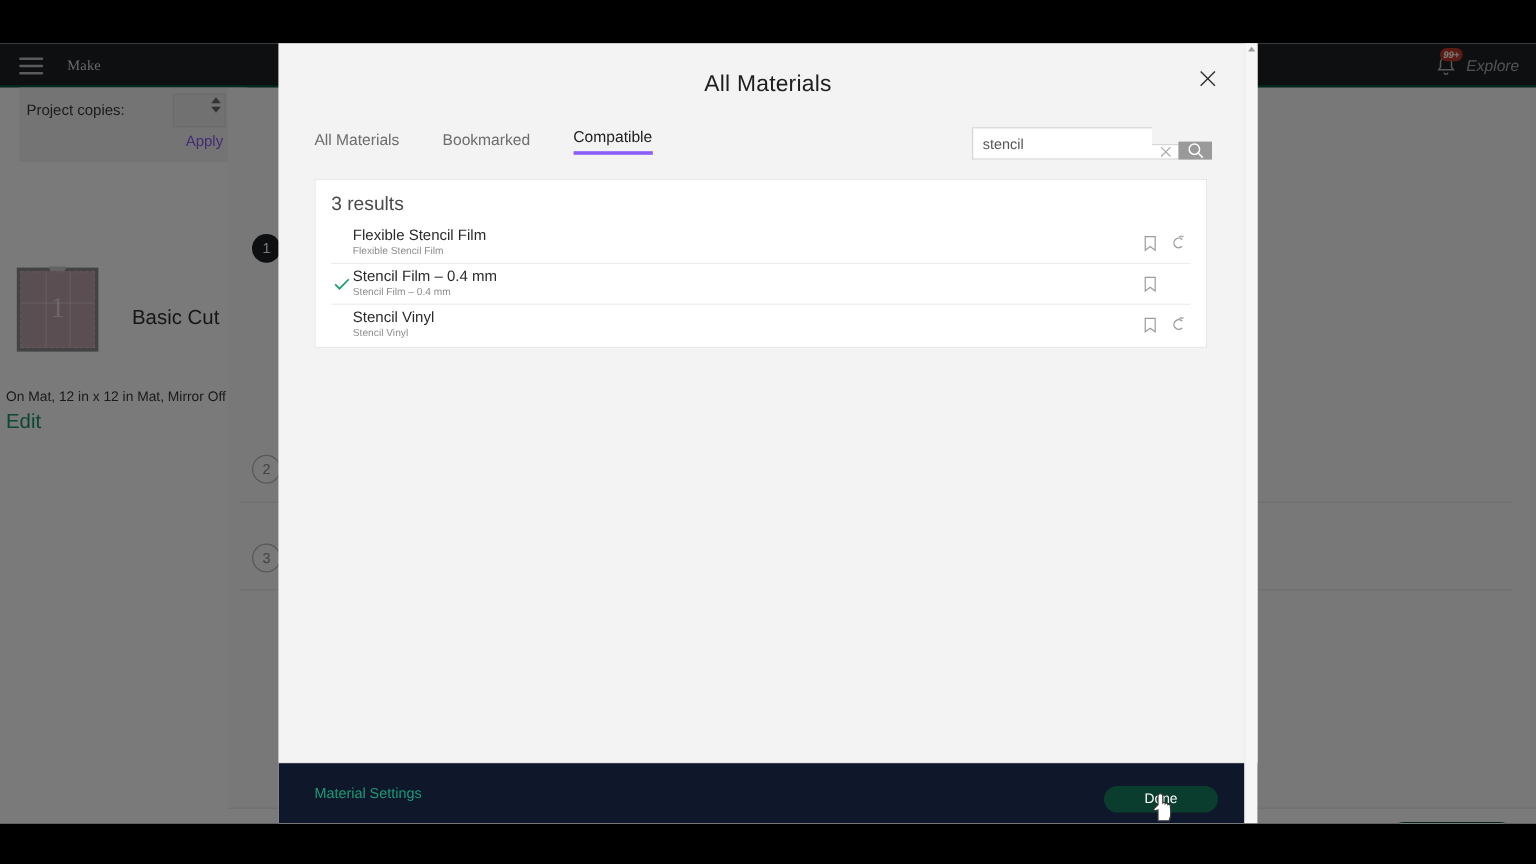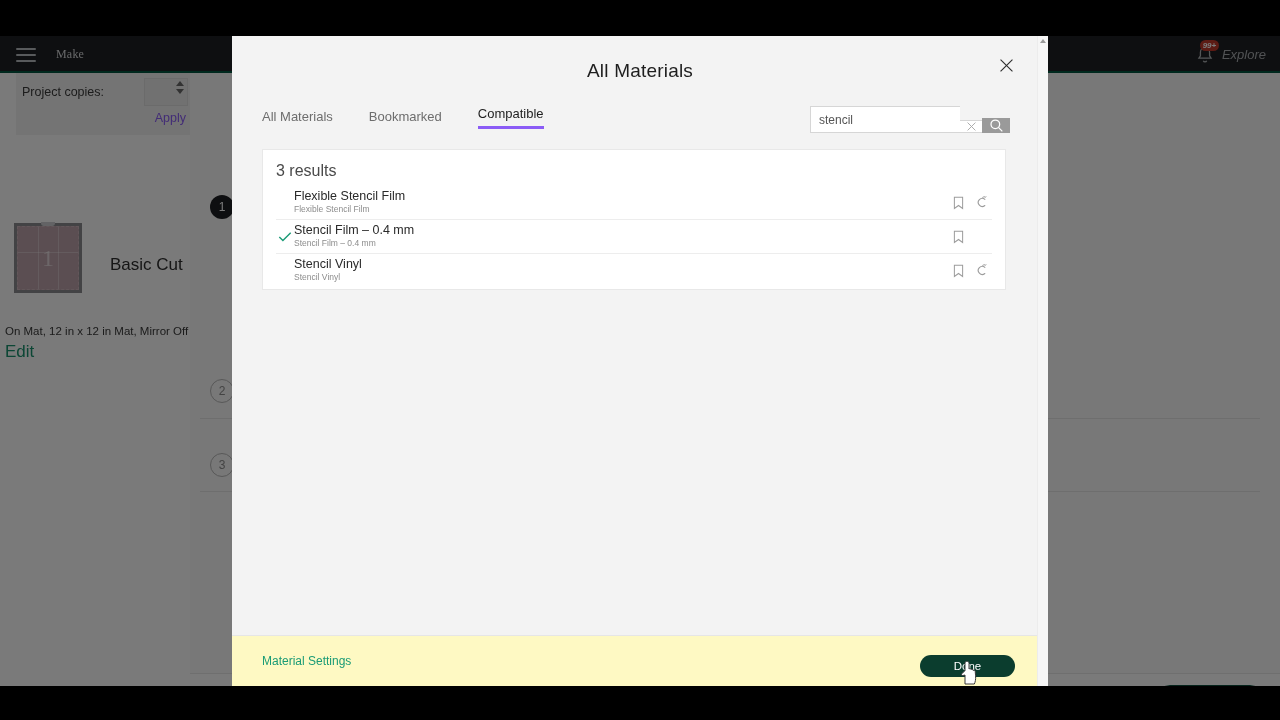--- a/index.html
+++ b/index.html
@@ -474,21 +474,21 @@
     justify-content: center;
     cursor: pointer;
   }
   .icon-spacer { width: 14px; height: 16px; }
 
   .modal-footer {
     position: absolute;
     left: 0; bottom: 0;
     width: 816px;
     height: 50px;
-    background: #fef9c3;
+    background: #0f172a;
     border-top: 1px solid #e6e6e6;
   }
   .footer-link {
     position: absolute;
     left: 30px; top: 18px;
     font-size: 12px;
     color: #1a9b76;
     cursor: pointer;
   }
   .done-btn {

